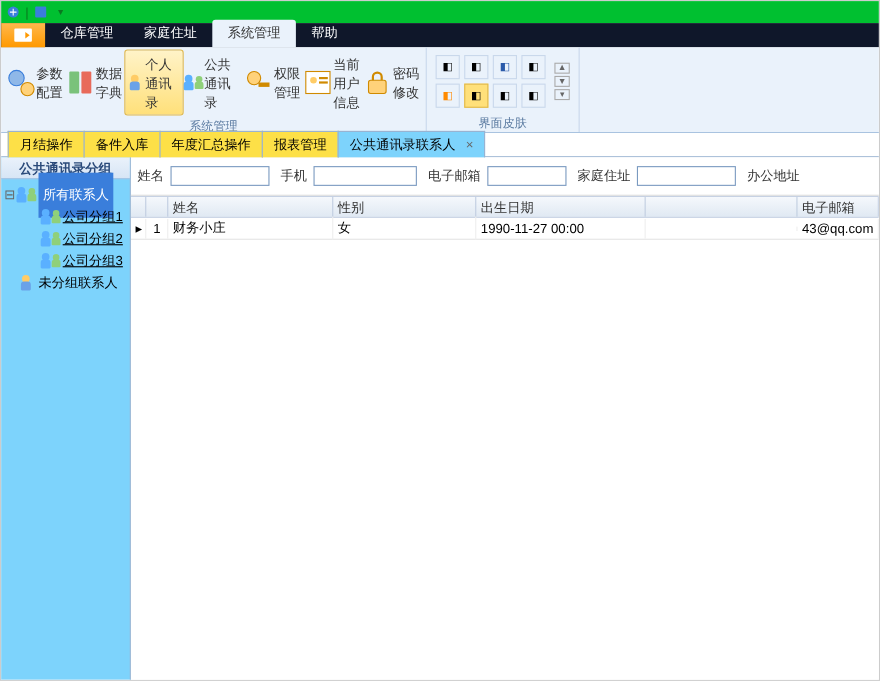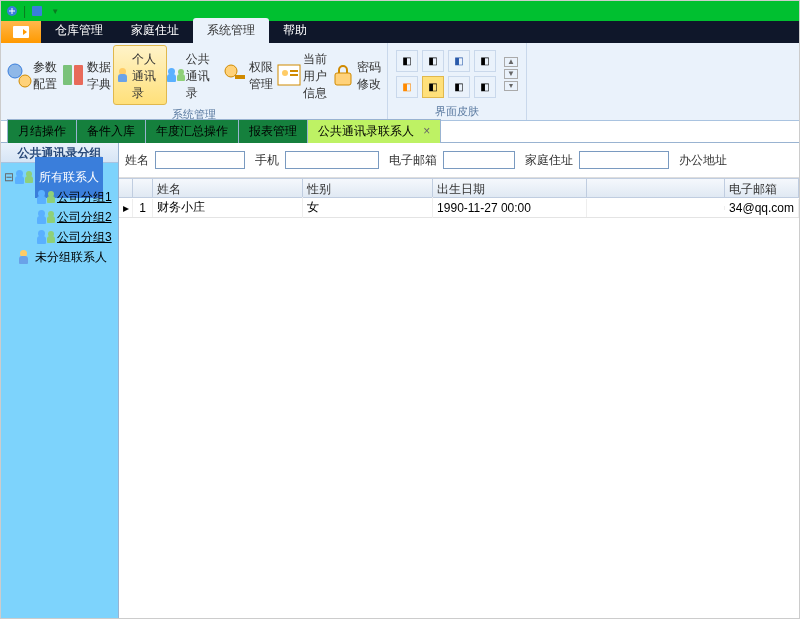--- a/index.html
+++ b/index.html
@@ -29,22 +29,22 @@
 .rbtn .ico { width: 32px; height: 32px; display: flex; align-items: center; justify-content: center; }
 .rbtn .lbl { margin-top: 2px; color: #333; }
 .skin-grid { display: grid; grid-template-columns: repeat(4, 22px); grid-template-rows: repeat(2, 22px); gap: 4px; padding: 4px; }
 .skin-cell { width: 22px; height: 22px; border: 1px solid #c9d8eb; display:flex; align-items:center; justify-content:center; font-size:10px; }
 .skin-cell.sel { background: #ffe07a; border-color: #e0b84d; }
 .skin-controls { display:flex; flex-direction:column; justify-content:center; gap:2px; padding:0 4px; }
 .skin-controls div { width:14px; height:10px; border:1px solid #aaa; font-size:8px; text-align:center; line-height:8px; color:#666; }
 
 
 .doc-tabs { height: 22px; background: #fff; border-bottom: 1px solid #99b3d1; display: flex; align-items: flex-end; padding-left: 6px; }
-.doc-tab { padding: 3px 10px; border: 1px solid #99b3d1; border-bottom: none; background: #15803d; margin-right: -1px; cursor: pointer; position: relative; top: 1px; }
-.doc-tab.active { background: #bef264; z-index: 2; }
+.doc-tab { padding: 3px 10px; border: 1px solid #99b3d1; border-bottom: none; background: #fde047; margin-right: -1px; cursor: pointer; position: relative; top: 1px; }
+.doc-tab.active { background: #7dd3fc; z-index: 2; }
 .doc-tab .close { margin-left: 6px; color: #666; }
 
 
 .main { display: flex; height: calc(619px - 20px - 22px - 78px - 22px - 2px); }
 .sidebar { width: 158px; border-right: 1px solid #99b3d1; background: #7dd3fc; }
 .sidebar-header { height: 20px; background: linear-gradient(#eaf2fb,#d7e5f5); border-bottom: 1px solid #a9c3e0; text-align: center; font-weight: bold; color: #2a4a7a; line-height: 20px; }
 .tree { padding: 4px 2px; }
 .tree-node { display: flex; align-items: center; height: 20px; cursor: pointer; }
 .tree-toggle { width: 12px; text-align: center; color: #666; }
 .tree-icon { width: 18px; height: 16px; margin-right: 2px; display:flex; align-items:center; justify-content:center; }
@@ -294,17 +294,17 @@
         <div class="gh gw-ph"></div>
         <div class="gh gw-em" style="text-align:left">电子邮箱</div>
       </div>
       <div class="grid-row">
         <div class="gc gw-sel">▸</div>
         <div class="gc gw-num">1</div>
         <div class="gc gw-name">财务小庄</div>
         <div class="gc gw-sex">女</div>
         <div class="gc gw-bd">1990-11-27 00:00</div>
         <div class="gc gw-ph"></div>
-        <div class="gc gw-em">34@qq.com</div>
+        <div class="gc gw-em">43@qq.com</div>
       </div>
     </div>
   </div>
 </div>
 
 </body></html>

